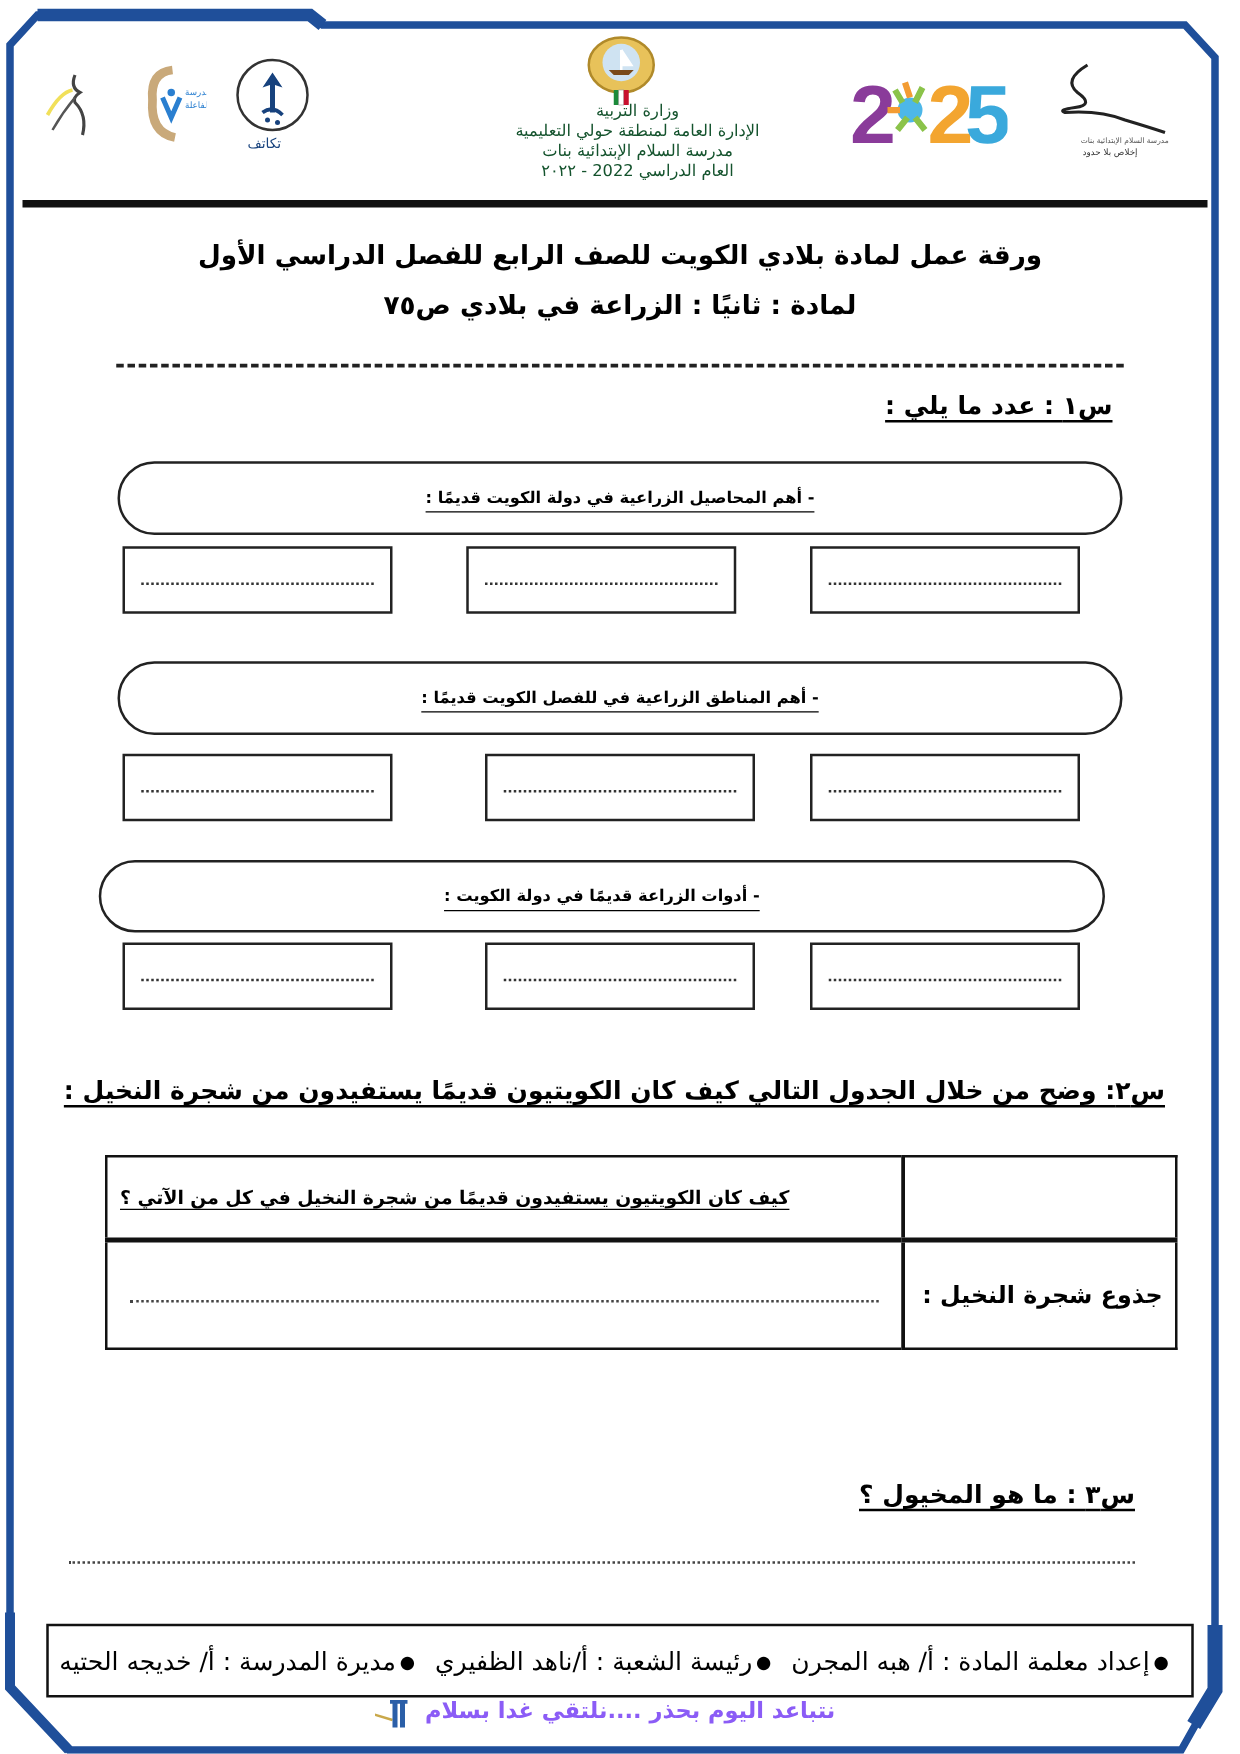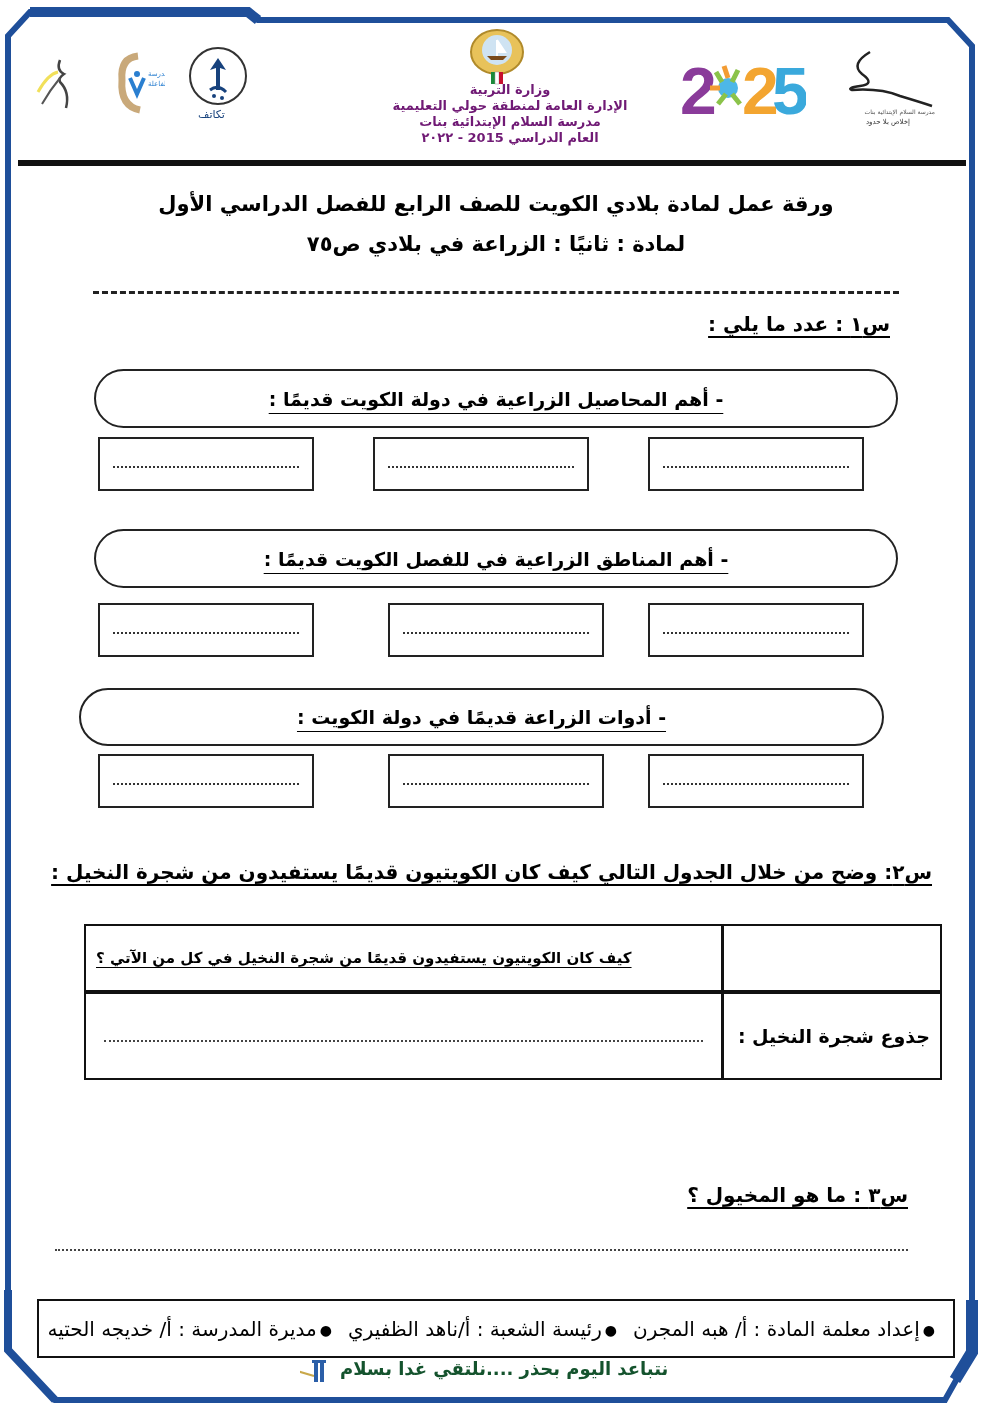--- a/index.html
+++ b/index.html
@@ -4,35 +4,35 @@
 <style>
   html, body { margin: 0; padding: 0; background: #ffffff; }
   body { width: 992px; height: 1403px; position: relative; overflow: hidden;
          font-family: "DejaVu Sans", sans-serif; color: #000; }
   .frame { position: absolute; left: 0; top: 0; width: 992px; height: 1403px; pointer-events: none; }
   .abs { position: absolute; }
 
   
   .logo { position: absolute; }
   .ministry { position: absolute; left: 370px; top: 82px; width: 280px; text-align: center;
-              direction: rtl; font-weight: bold; font-size: 13px; line-height: 16px; color: #701a75; }
+              direction: rtl; font-weight: normal; font-size: 13px; line-height: 16px; color: #14532d; }
   .ministry div { white-space: nowrap; }
   .header-rule { position: absolute; left: 18px; top: 160px; width: 948px; height: 6px; background: #111; }
 
   .title { position: absolute; left: 100px; width: 792px; text-align: center; direction: rtl;
            font-weight: bold; font-size: 21px; white-space: nowrap; }
   .dash-rule { position: absolute; left: 93px; top: 291px; width: 806px; height: 0;
                border-top: 3px dashed #222; }
 
   .q-heading { position: absolute; direction: rtl; font-weight: bold; font-size: 20px;
                text-decoration: underline; text-underline-offset: 5px; white-space: nowrap; }
 
   .pill { position: absolute; border: 2px solid #222; border-radius: 32px; box-sizing: border-box;
           display: flex; align-items: center; justify-content: center; }
-  .pill span { direction: rtl; font-weight: bold; font-size: 19px; text-decoration: underline;
+  .pill span { direction: rtl; font-weight: bold; font-size: 13px; text-decoration: underline;
                text-underline-offset: 7px; white-space: nowrap; }
 
   .box { position: absolute; border: 2px solid #222; box-sizing: border-box; width: 216px; height: 54px;
          display: flex; align-items: center; justify-content: center; }
   .dots { width: 186px; height: 0; border-top: 2px dotted #333; margin-top: 6px; }
 
   table.q2 { position: absolute; left: 84px; top: 924px; width: 858px; border-collapse: collapse;
              direction: rtl; }
   table.q2 td { border: 2px solid #111; padding: 0 10px; }
   table.q2 tr.r0 td { height: 64px; border-bottom-width: 4px; }
@@ -46,21 +46,21 @@
   .answer-line { position: absolute; left: 55px; top: 1249px; width: 853px; height: 0; border-top: 2px dotted #444; }
 
   .credits { position: absolute; left: 37px; top: 1299px; width: 918px; height: 59px; border: 2px solid #111;
              box-sizing: border-box; display: flex; align-items: center; justify-content: space-between;
              direction: rtl; padding: 0 18px; font-size: 20px; }
   .credit { white-space: nowrap; margin-left: 16px; }
   .bullet { font-size: 14px; vertical-align: middle; margin-left: 3px; }
 
   .footer-motto { position: absolute; left: 300px; top: 1356px; width: 410px; height: 30px; }
   .footer-motto .txt { position: absolute; left: 40px; top: 2px; direction: rtl; font-weight: bold;
-                       font-size: 18px; color: #14532d; white-space: nowrap; }
+                       font-size: 18px; color: #8b5cf6; white-space: nowrap; }
 </style>
 </head>
 <body>
 
 <svg class="frame" viewBox="0 0 992 1403">
   <path d="M30 12 L248 12 L258 20 L948 20 L972 46 L972 1352 L945 1400 L55 1400 L8 1350 L8 36 Z" fill="none" stroke="#1f4f9a" stroke-width="6"></path>
   <path d="M30 12 L248 12 L258 20" fill="none" stroke="#1f4f9a" stroke-width="10"></path>
   <path d="M955 1380 L972 1352 L972 1300" fill="none" stroke="#1f4f9a" stroke-width="12"></path>
   <path d="M8 1290 L8 1350 L55 1400" fill="none" stroke="#1f4f9a" stroke-width="8"></path>
 </svg>
@@ -103,21 +103,21 @@
     <rect x="28" y="44" width="4" height="12" fill="#1b8a3a"></rect>
     <rect x="32" y="44" width="4" height="12" fill="#ffffff" stroke="#999" stroke-width="0.5"></rect>
     <rect x="36" y="44" width="4" height="12" fill="#c8102e"></rect>
   </svg>
 </div>
 
 <div class="ministry">
   <div>وزارة التربية</div>
   <div>الإدارة العامة لمنطقة حولي التعليمية</div>
   <div>مدرسة السلام الإبتدائية بنات</div>
-  <div>العام الدراسي 2015 - ٢٠٢٢</div>
+  <div>العام الدراسي 2022 - ٢٠٢٢</div>
 </div>
 
 <div class="logo" style="left:680px; top:52px; width:126px; height:72px;">
   <svg width="126" height="72" viewBox="0 0 126 72">
     <text x="0" y="62" font-size="66" font-weight="bold" fill="#8a3b9a" font-family="Liberation Sans, sans-serif">2</text>
     <circle cx="48" cy="36" r="10" fill="#4db7e8"></circle>
     <path d="M36 20 L42 30 M58 18 L52 30 M38 52 L46 42 M60 52 L52 42" stroke="#8bc34a" stroke-width="5"></path>
     <path d="M44 14 L48 26 M30 36 L40 36" stroke="#f39c33" stroke-width="5"></path>
     <text x="62" y="62" font-size="66" font-weight="bold" fill="#f3a530" font-family="Liberation Sans, sans-serif">2</text>
     <text x="92" y="62" font-size="66" font-weight="bold" fill="#3aa9dc" font-family="Liberation Sans, sans-serif">5</text>

